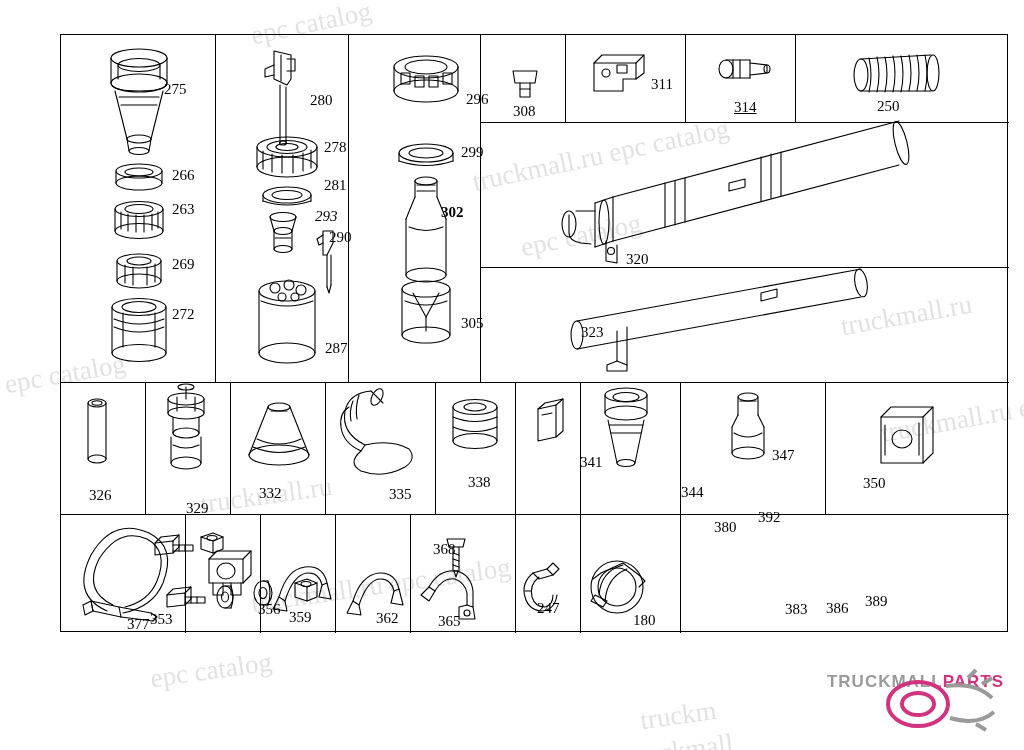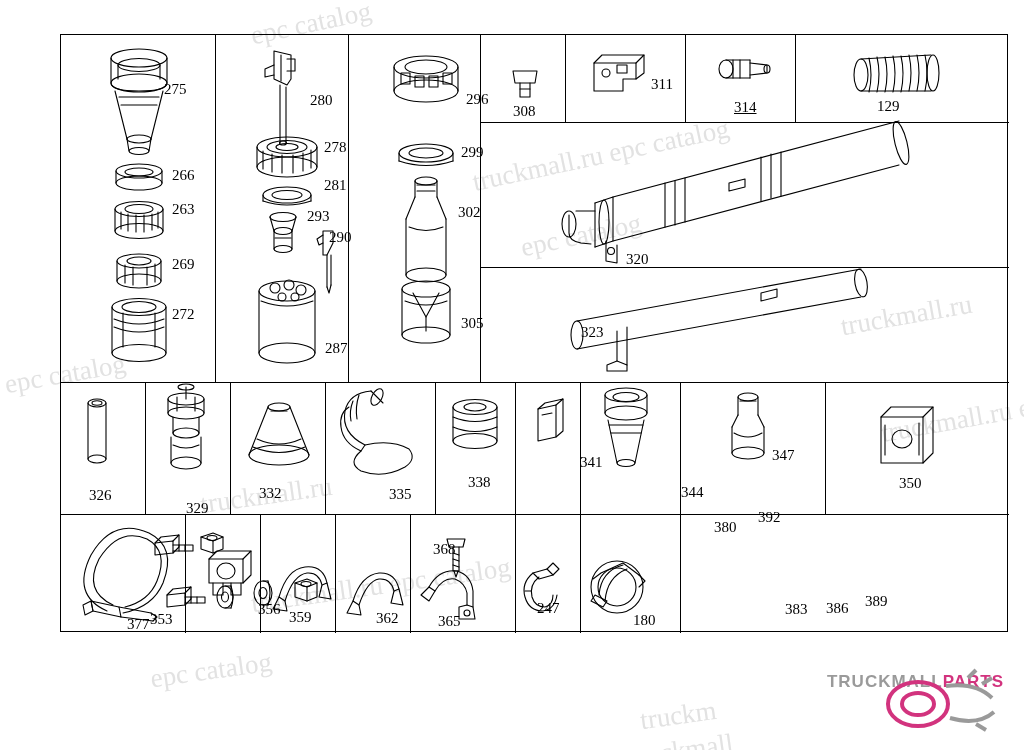--- a/index.html
+++ b/index.html
@@ -595,45 +595,45 @@
 
     <div class="lbl" style="left:103px; top:46px;">275</div>
     <div class="lbl" style="left:111px; top:132px;">266</div>
     <div class="lbl" style="left:111px; top:166px;">263</div>
     <div class="lbl" style="left:111px; top:221px;">269</div>
     <div class="lbl" style="left:111px; top:271px;">272</div>
 
     <div class="lbl" style="left:249px; top:57px;">280</div>
     <div class="lbl" style="left:263px; top:104px;">278</div>
     <div class="lbl" style="left:263px; top:142px;">281</div>
-    <div class="lbl" style="left:246px; top:173px;">293</div>
+    <div class="lbl" style="left:254px; top:173px;font-style:italic;">293</div>
     <div class="lbl" style="left:268px; top:194px;">290</div>
     <div class="lbl" style="left:264px; top:305px;">287</div>
 
     <div class="lbl" style="left:405px; top:56px;">296</div>
     <div class="lbl" style="left:400px; top:109px;">299</div>
-    <div class="lbl" style="left:397px; top:169px;">302</div>
+    <div class="lbl" style="left:380px; top:169px;font-weight:bold;">302</div>
     <div class="lbl" style="left:400px; top:280px;">305</div>
 
     <div class="lbl" style="left:452px; top:68px;">308</div>
     <div class="lbl" style="left:590px; top:41px;">311</div>
     <div class="lbl" style="left:673px; top:64px;text-decoration:underline;">314</div>
-    <div class="lbl" style="left:816px; top:63px;">129</div>
+    <div class="lbl" style="left:816px; top:63px;">250</div>
     <div class="lbl" style="left:565px; top:216px;">320</div>
     <div class="lbl" style="left:520px; top:289px;">323</div>
 
     <div class="lbl" style="left:28px;  top:452px;">326</div>
     <div class="lbl" style="left:125px; top:465px;">329</div>
     <div class="lbl" style="left:198px; top:450px;">332</div>
     <div class="lbl" style="left:328px; top:451px;">335</div>
     <div class="lbl" style="left:407px; top:439px;">338</div>
     <div class="lbl" style="left:481px; top:419px;margin-left:38px;">341</div>
     <div class="lbl" style="left:585px; top:449px;margin-left:35px;">344</div>
     <div class="lbl" style="left:711px; top:412px;">347</div>
-    <div class="lbl" style="left:838px; top:440px;">350</div>
+    <div class="lbl" style="left:802px; top:440px;">350</div>
 
     <div class="lbl" style="left:89px;  top:576px;">353</div>
     <div class="lbl" style="left:154px; top:566px;margin-left:43px;">356</div>
     <div class="lbl" style="left:228px; top:574px;">359</div>
     <div class="lbl" style="left:315px; top:575px;">362</div>
     <div class="lbl" style="left:377px; top:578px;">365</div>
     <div class="lbl" style="left:372px; top:506px;">368</div>
     <div class="lbl" style="left:476px; top:565px;">247</div>
     <div class="lbl" style="left:572px; top:577px;">180</div>
 

